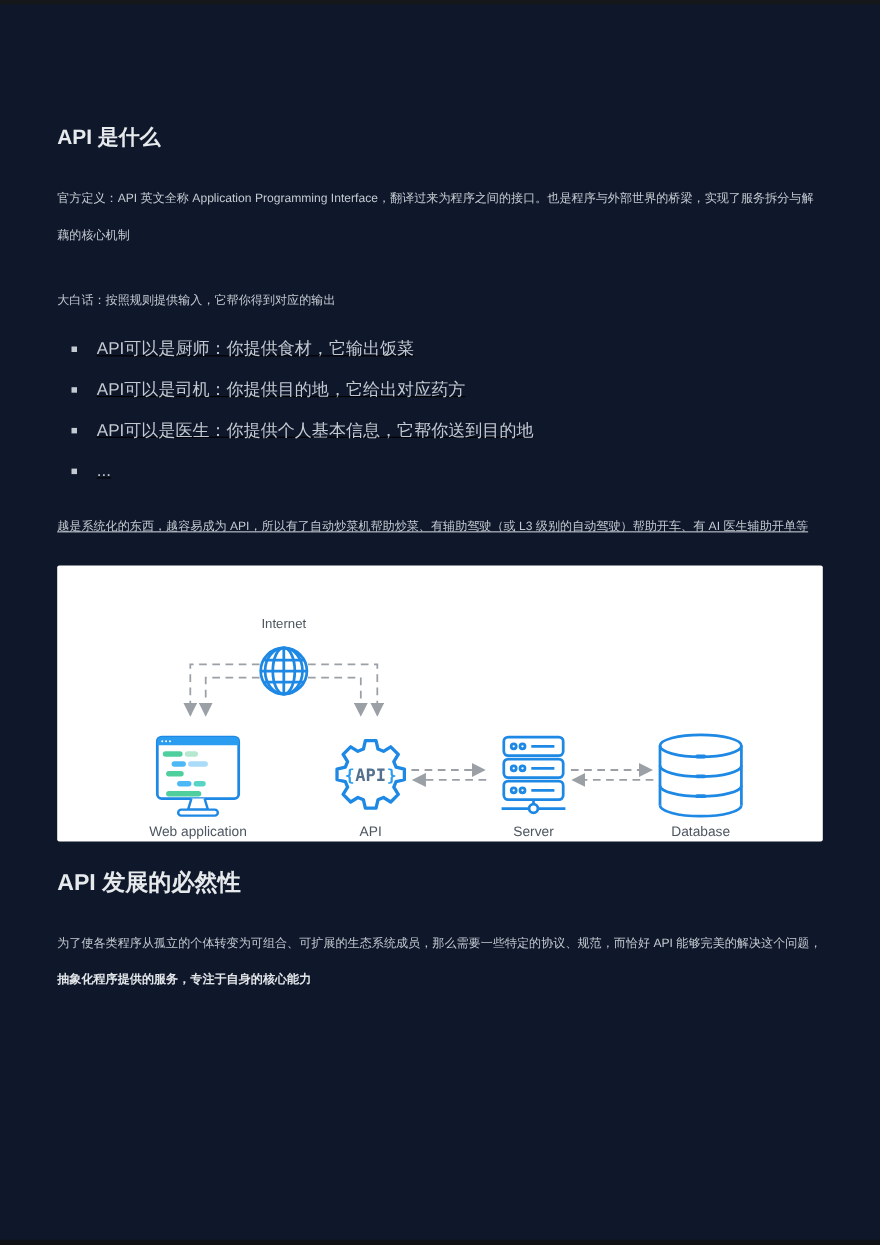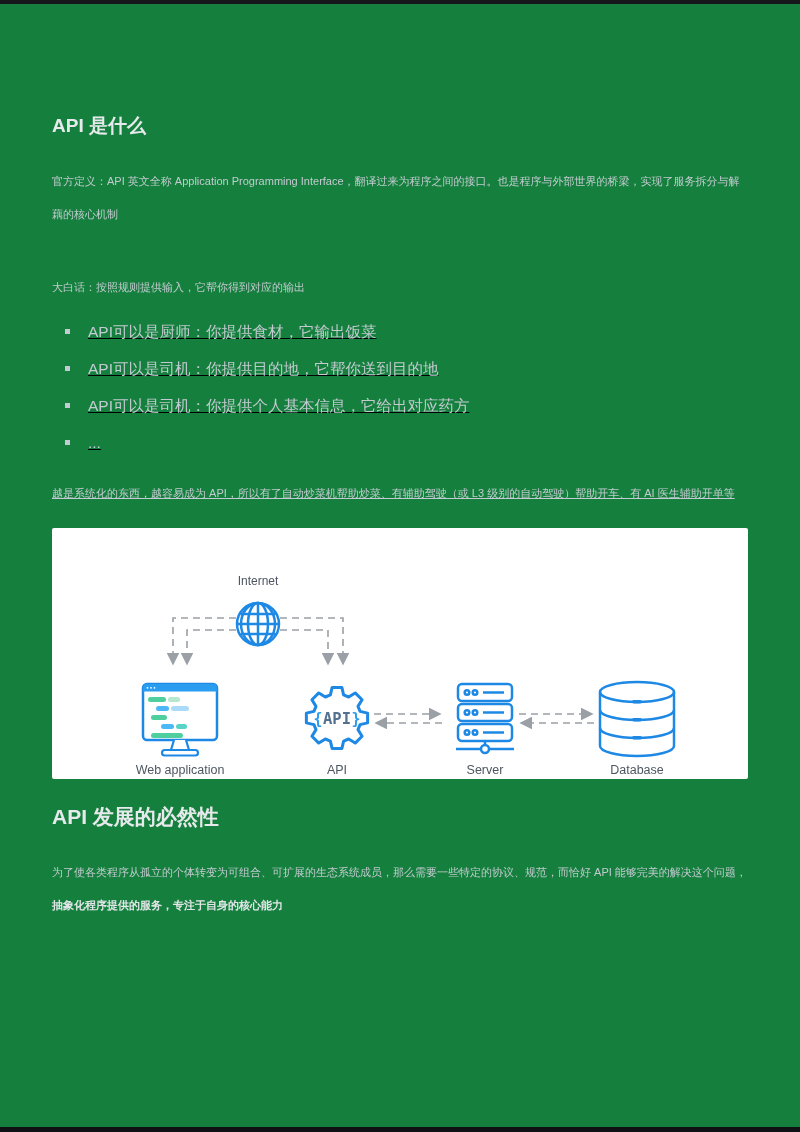--- a/index.html
+++ b/index.html
@@ -1,28 +1,28 @@
 <!DOCTYPE html>
 <html><head>
 <meta charset="utf-8">
 <style>
   html,body{margin:0;padding:0;}
   body{width:800px;height:1132px;background:#343a42;overflow:hidden;
        font-family:"Liberation Sans","DejaVu Sans",sans-serif;}
-  .page{position:relative;width:800px;height:1132px;background:#15803d;}
+  .page{position:relative;width:800px;height:1132px;background:#0f172a;}
   .edge-bar{position:absolute;left:0;width:800px;background:#15171a;z-index:5;}
   .edge-bar.top{top:0;height:4px;}
   .edge-bar.bottom{bottom:0;height:5px;background:#101114;}
   .content{padding:0 52px;}
   h1,h2{color:#e7eaec;font-weight:bold;margin:0;}
   .h-first{padding-top:112px;font-size:19px;line-height:27px;}
   .h-second{margin-top:24px;font-size:21px;line-height:27px;}
   p{color:#c3cad1;font-size:11px;line-height:33px;margin:0;}
   .p1{margin-top:26px;}
-  .p2{margin-top:40px;}
+  .p2{margin-top:26px;}
   .p3{margin-top:22px;text-decoration:underline;}
   .p4{margin-top:26px;}
   .p4 .bold-tail{font-weight:bold;color:#e2e6e9;}
   ul.bullets{list-style:none;margin:16px 0 0 0;padding:0 0 0 13px;text-decoration:underline;}
   ul.bullets li{position:relative;padding-left:23px;line-height:24px;margin-bottom:13px;
                 color:#c3cad1;font-size:15.5px;}
   .sq{position:absolute;left:0;top:9px;width:5px;height:5px;background:#c3cad1;}
   .card{margin-top:18px;width:696px;height:251px;background:#ffffff;border-radius:2px;}
   .diagram-label{font-size:12.5px;fill:#4d5660;}
   .small-label{font-size:12px;fill:#4d5660;}
@@ -41,25 +41,25 @@
 
     <p class="p2">大白话：按照规则提供输入，它帮你得到对应的输出</p>
 
     <ul class="bullets">
       <li>
         <span class="sq"></span>
         <span>API可以是厨师：你提供食材，它输出饭菜</span>
       </li>
       <li>
         <span class="sq"></span>
-        <span>API可以是司机：你提供目的地，它帮你送到目的地</span>
+        <span>API可以是司机：你提供目的地，它给出对应药方</span>
       </li>
       <li>
         <span class="sq"></span>
-        <span>API可以是司机：你提供个人基本信息，它给出对应药方</span>
+        <span>API可以是医生：你提供个人基本信息，它帮你送到目的地</span>
       </li>
       <li>
         <span class="sq"></span>
         <span>...</span>
       </li>
     </ul>
 
     <p class="p3">越是系统化的东西，越容易成为 API，所以有了自动炒菜机帮助炒菜、有辅助驾驶（或 L3 级别的自动驾驶）帮助开车、有 AI 医生辅助开单等</p>
 
     <div class="card">

